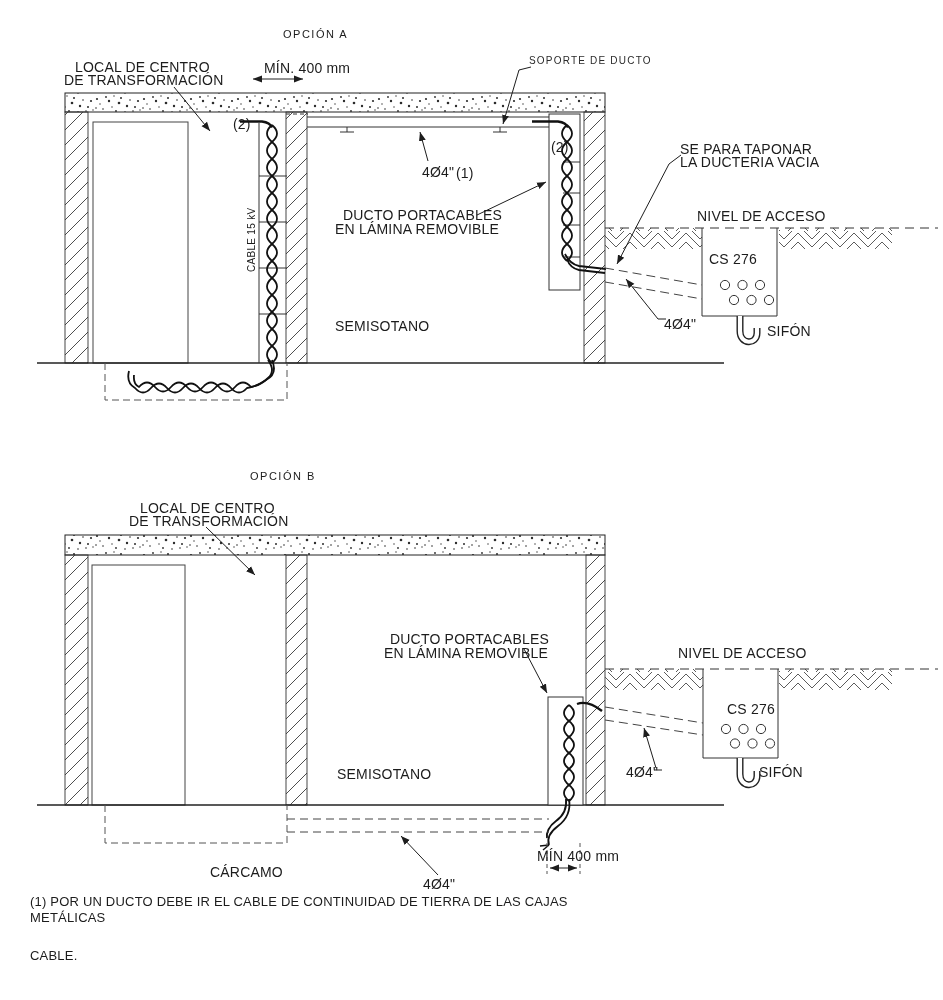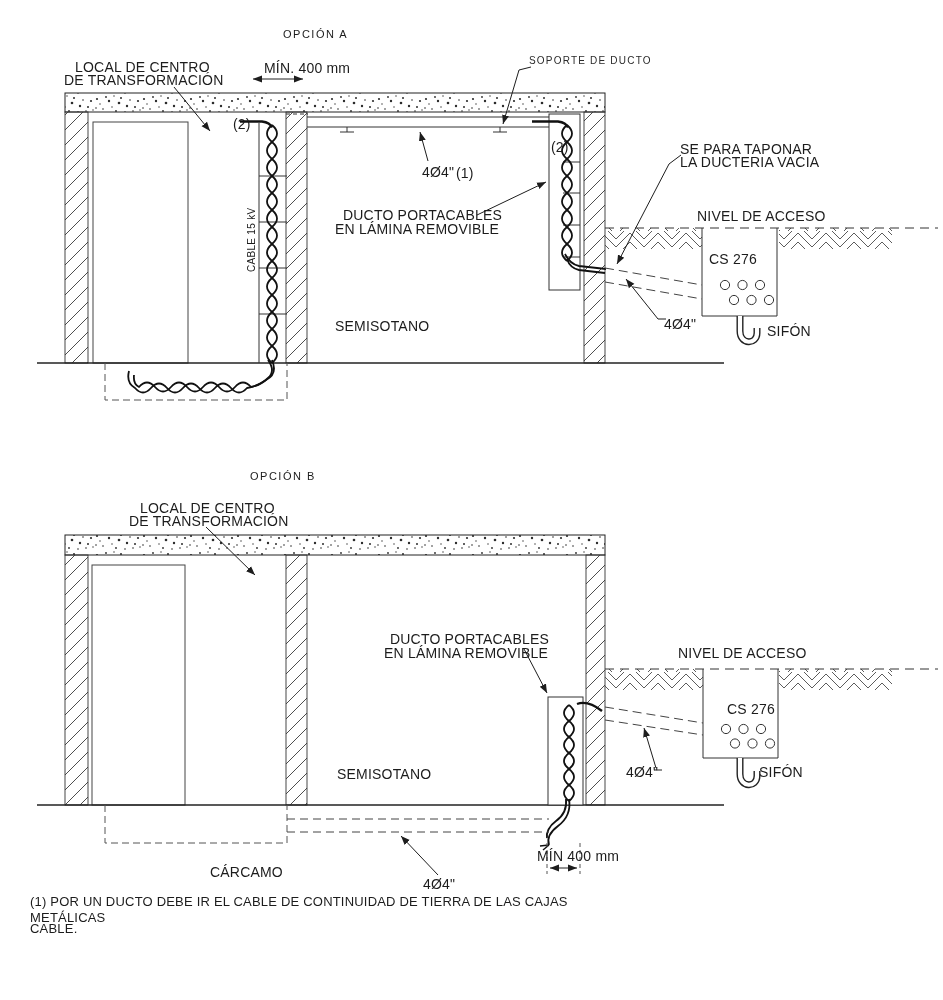--- a/index.html
+++ b/index.html
@@ -286,15 +286,15 @@
 <div class="lbl" style="left:727px;top:701px;">CS 276</div>
 <div class="lbl" style="left:626px;top:764px;">4Ø4"</div>
 <div class="lbl" style="left:759px;top:764px;">SIFÓN</div>
 <div class="lbl" style="left:337px;top:766px;">SEMISOTANO</div>
 <div class="lbl" style="left:210px;top:822px;margin-top:42px;">CÁRCAMO</div>
 <div class="lbl" style="left:537px;top:848px;">MÍN 400 mm</div>
 <div class="lbl" style="left:423px;top:876px;">4Ø4"</div>
 
 <div class="lbl note" style="left:30px;top:895px;">(1) POR UN DUCTO DEBE IR EL CABLE DE CONTINUIDAD DE TIERRA DE LAS CAJAS</div>
 <div class="lbl note" style="left:30px;top:911px;">METÁLICAS</div>
-<div class="lbl note" style="left:30px;top:922px;">CABLE.</div>
+<div class="lbl note" style="left:30px;top:949px;">CABLE.</div>
 
 </div>
 
 </body></html>

